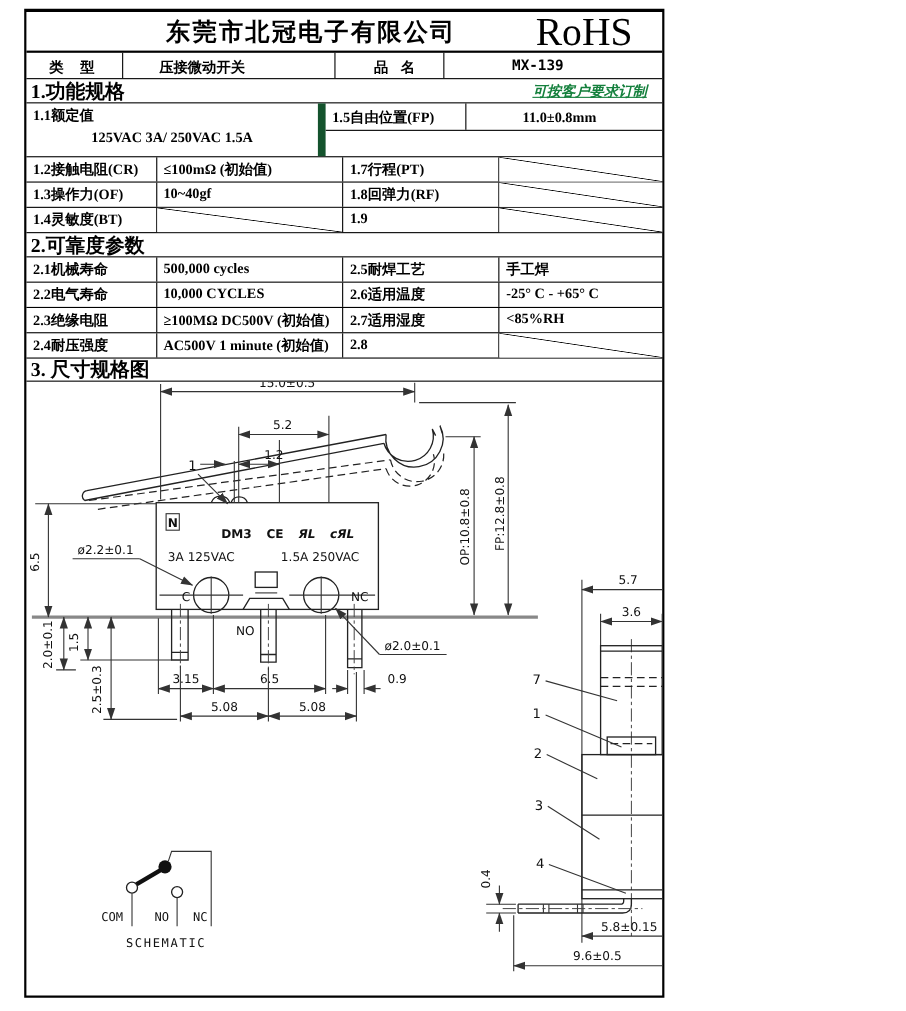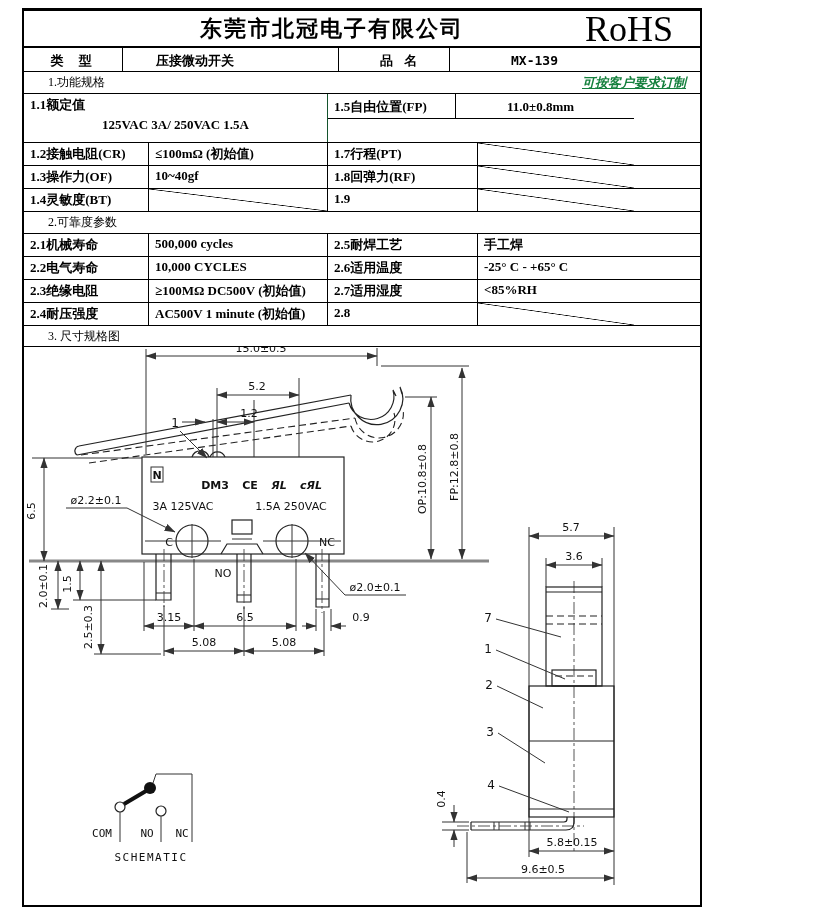--- a/index.html
+++ b/index.html
@@ -1,40 +1,40 @@
 <!DOCTYPE html>
 <html><head>
 <meta charset="utf-8">
 <style>
   html,body{margin:0;padding:0;background:#fff;}
   *{box-sizing:border-box;}
   .page{position:relative;width:824px;height:919px;background:#fff;
         font-family:"Liberation Serif",serif;color:#000;}
-  .doc{position:absolute;left:22px;top:8px;width:680px;height:899px;
+  .doc{position:absolute;left:22px;top:8px;width:582px;height:899px;
        border:2px solid #000;border-top-width:3px;background:#fff;}
   .row{display:flex;border-bottom:1px solid #000;}
   .cell{border-right:1px solid #000;padding:2px 4px 0 6px;font-size:13px;
         font-weight:600;white-space:nowrap;overflow:hidden;}
   .last{border-right:none;}
   .wa{width:125px}.wb{width:179px}.wc{width:150px}.wd{width:156px}
   .company-row{height:37px;border-bottom:2px solid #000;align-items:center;}
   .company{flex:1;text-align:center;font-size:22px;font-weight:700;padding-left:55px;letter-spacing:2px;}
   .rohs{width:115px;font-size:36px;font-family:"Liberation Serif",serif;}
   .type-row{height:24px;gap:11px;}
   .type-row .cell{display:flex;align-items:center;}
   .ct1{width:99px;justify-content:center;letter-spacing:6px;}
   .ct2{width:205px;padding-left:22px;}
   .ct3{width:100px;justify-content:center;letter-spacing:4px;}
   .ct4{width:206px;padding-left:50px;font-family:"DejaVu Sans Mono",monospace;font-weight:600;}
   .sec-row{height:22px;align-items:center;}
-  .sec-title{font-size:12px;font-weight:400;padding-left:24px;flex:1;}
+  .sec-title{font-size:18px;font-weight:700;padding-left:4px;flex:1;}
   .red-note{color:#15803d;font-size:13px;font-weight:600;font-style:italic;
             text-decoration:underline;padding-right:14px;}
   .h23{height:23px}.h21{height:21px}
-  .merged{width:304px;border-right:1px solid #14532d;position:relative;}
+  .merged{width:304px;border-right:7px solid #14532d;position:relative;}
   .merged .mlabel{position:absolute;left:6px;top:2px;font-size:13px;font-weight:600;}
   .merged .mvalue{position:absolute;left:0;right:0;top:23px;text-align:center;
                   font-size:13px;font-weight:600;}
   .rightpair{width:306px;display:flex;flex-direction:column;}
   .rp{display:flex;}
   .rp1{height:25px;border-bottom:1px solid #000;gap:45px;}
   .rp2{height:24px;}
   .rp .cell{display:flex;align-items:center;}
   .rp .wc{width:150px}.rp .wd{width:156px}
   .diag{background:linear-gradient(to top right,#fff calc(50% - 0.7px),#000 50%,#fff calc(50% + 0.7px));}

